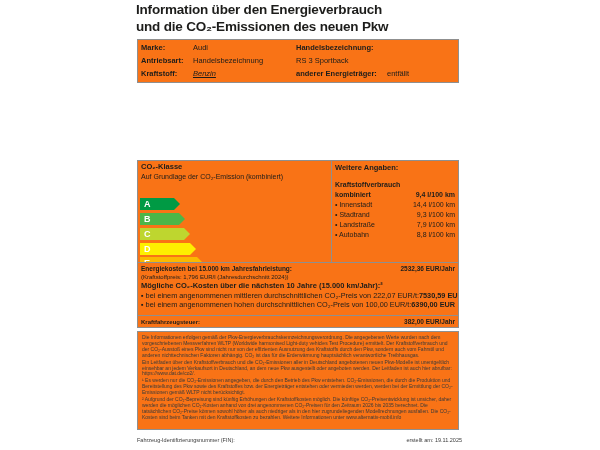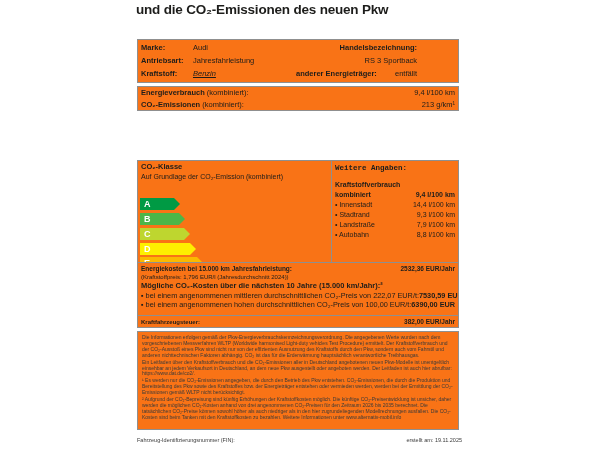--- a/index.html
+++ b/index.html
@@ -9,37 +9,37 @@
     -webkit-font-smoothing:antialiased;
   }
   .b{font-weight:bold;}
   .i{font-style:italic;text-decoration:underline;}
   .sheet{position:absolute;inset:0;}
   .title{position:absolute;left:136px;top:2px;font-size:13.5px;font-weight:bold;line-height:16.5px;letter-spacing:-0.2px;}
   .box{position:absolute;left:137px;width:322px;border:1px solid #8f8f8f;box-sizing:border-box;background:#f97316;}
   
   .box1{top:39px;height:44px;font-size:7.5px;line-height:13px;}
   .box1 .colL{position:absolute;left:3px;top:1px;}
-  .box1 .colR{position:absolute;left:158px;top:1px;text-align:right;}
+  .box1 .colR{position:absolute;left:158px;top:1px;}
   .box1 .lbl{display:inline-block;width:52px;font-weight:bold;}
   
   .box2{top:86px;height:25px;font-size:7.5px;line-height:12px;padding:0 3px;}
   .box2 .row{display:flex;justify-content:space-between;}
   
   .box3{top:113px;height:141px;margin-top:47px;}
   .box3 .divider{position:absolute;left:193px;top:0;bottom:0;width:0;border-left:1px solid #8f8f8f;}
   .classhead{position:absolute;left:3px;top:1px;font-size:7.5px;line-height:10px;}
   .classhead .sub{font-weight:normal;font-size:7px;}
   .arrow{position:absolute;left:2px;height:12px;clip-path:polygon(0 0,calc(100% - 6px) 0,100% 50%,calc(100% - 6px) 100%,0 100%);}
   .arrow span{color:#fff;font-weight:bold;font-size:9px;line-height:12px;padding-left:4px;display:block;}
   .vclass{position:absolute;left:120px;top:125px;width:24px;height:14px;background:#000;
     clip-path:polygon(0 50%,7px 0,100% 0,100% 100%,7px 100%);}
   .vclass span{color:#fff;font-weight:bold;font-size:9.5px;line-height:14px;padding-left:10px;display:block;}
   .rpane{position:absolute;left:197px;right:3px;top:2px;font-size:7px;line-height:10px;}
-  .rpane .h1{font-weight:bold;font-size:7.5px;font-family:Liberation Mono, monospace;}
+  .rpane .h1{font-weight:bold;font-size:7.5px;}
   .rpane .h2{font-weight:bold;margin-top:7px;}
   .rpane .row{display:flex;justify-content:space-between;}
   
   .box4{top:262px;height:59px;padding:1px 3px;overflow:hidden;}
   .ecost{display:flex;justify-content:space-between;font-size:6.5px;line-height:9px;font-weight:bold;}
   .fuelnote{font-size:6px;line-height:8px;}
   .co2head{font-size:7.5px;line-height:10px;font-weight:bold;}
   .co2line{position:relative;white-space:nowrap;font-size:7.3px;line-height:9.3px;}
   .co2line .val{position:absolute;top:0;font-weight:bold;}
   .co2line:nth-of-type(1){font-weight:bold;}
@@ -55,55 +55,46 @@
   .fineprint p{margin:0 0 1px 0;}
   
   .footer{position:absolute;left:137px;width:325px;top:437px;display:flex;justify-content:space-between;font-size:5.5px;color:#3a3a3a;}
 </style>
 </head>
 <body>
 
 <div class="sheet">
 
   <div class="title">
+    <div>Information über den Energieverbrauch</div>
     <div>und die CO₂-Emissionen des neuen Pkw</div>
   </div>
 
   <div class="box box1">
     <div class="colL">
       <div class="row">
         <span class="lbl">Marke:</span><span>Audi</span>
       </div>
       <div class="row">
-        <span class="lbl">Antriebsart:</span><span>Jahresfahrleistung</span>
+        <span class="lbl">Antriebsart:</span><span>Handelsbezeichnung</span>
       </div>
       <div class="row">
         <span class="lbl">Kraftstoff:</span><span class="i">Benzin</span>
       </div>
     </div>
     <div class="colR">
       <div class="b">Handelsbezeichnung:</div>
       <div>RS 3 Sportback</div>
       <div>
         <span class="b">anderer Energieträger:</span>
-        <span style="margin-left:16px;">entfällt</span>
+        <span style="margin-left:8px;">entfällt</span>
       </div>
     </div>
   </div>
 
-  <div class="box box2">
-    <div class="row">
-      <span><span class="b">Energieverbrauch</span><span> (kombiniert):</span></span>
-      <span>9,4 l/100 km</span>
-    </div>
-    <div class="row">
-      <span><span class="b">CO₂-Emissionen</span><span> (kombiniert):</span></span>
-      <span>213 g/km¹</span>
-    </div>
-  </div>
 
   <div class="box box3">
     <div class="classhead">
       <div class="b">CO₂-Klasse</div>
       <div class="sub">Auf Grundlage der CO₂-Emission (kombiniert)</div>
     </div>
 
     <div class="arrow" style="top: 37px; background: rgb(0, 154, 68); width: 40px;">
         <span>A</span>
       </div>

